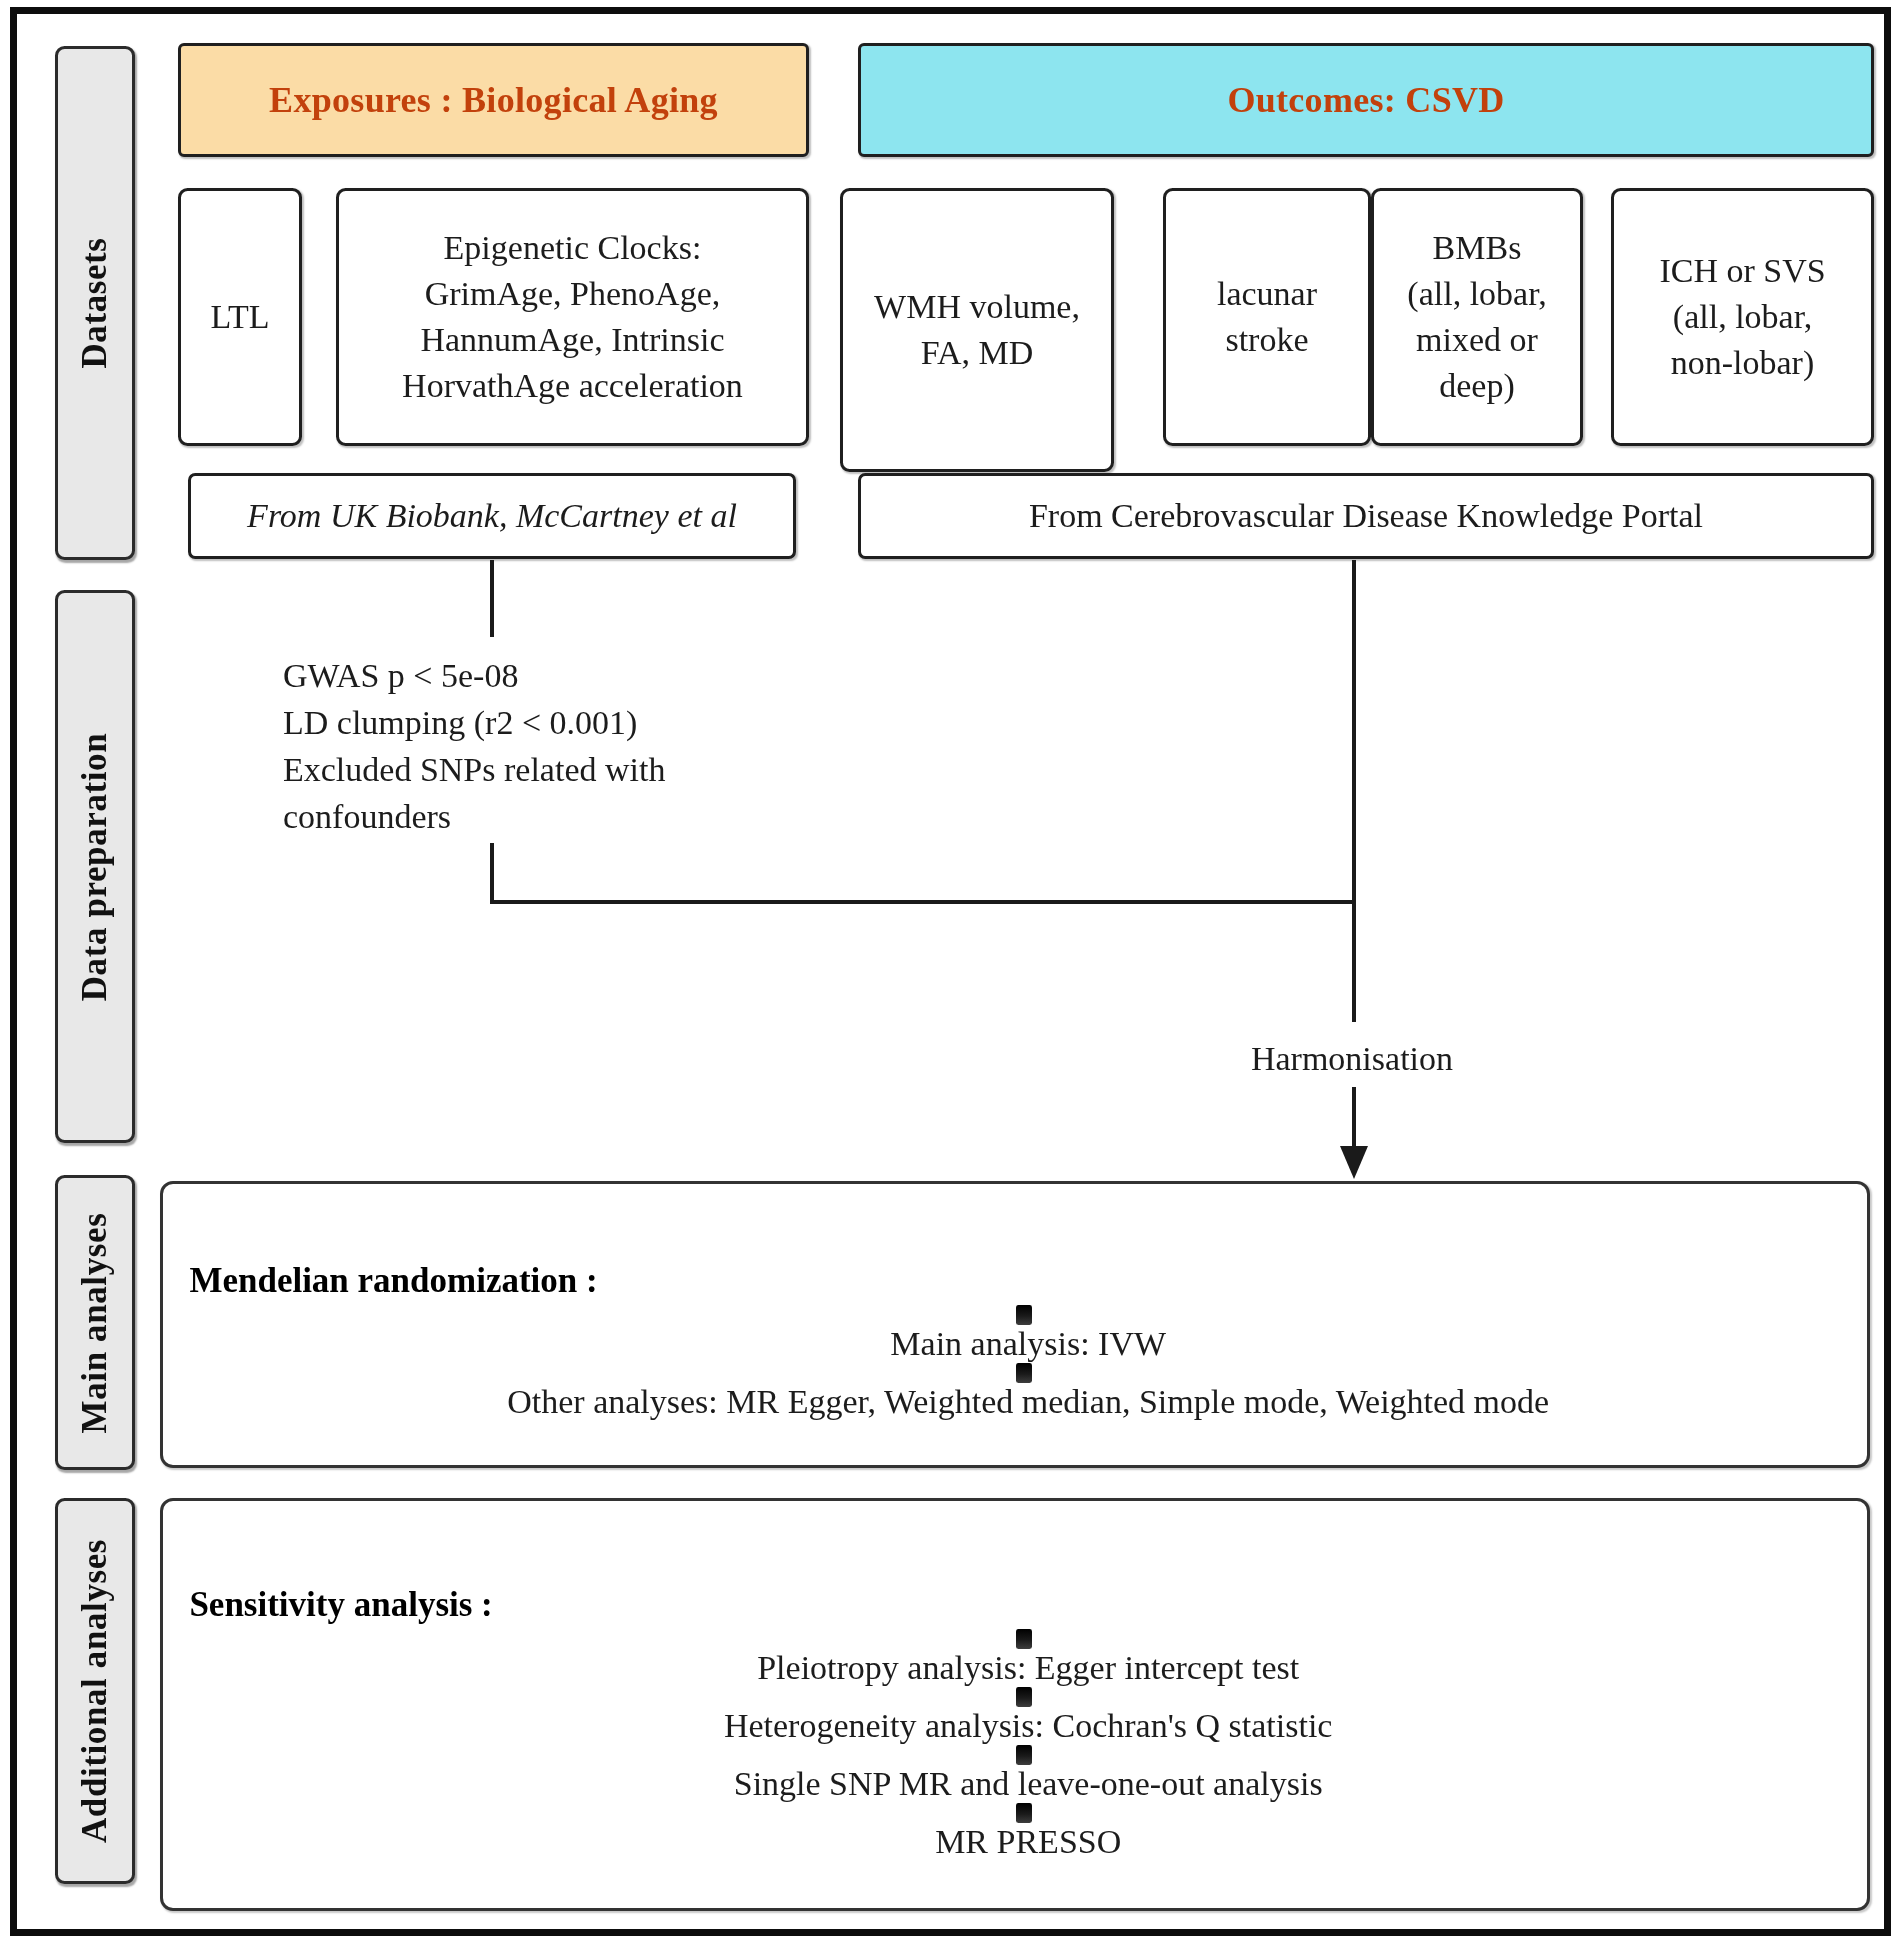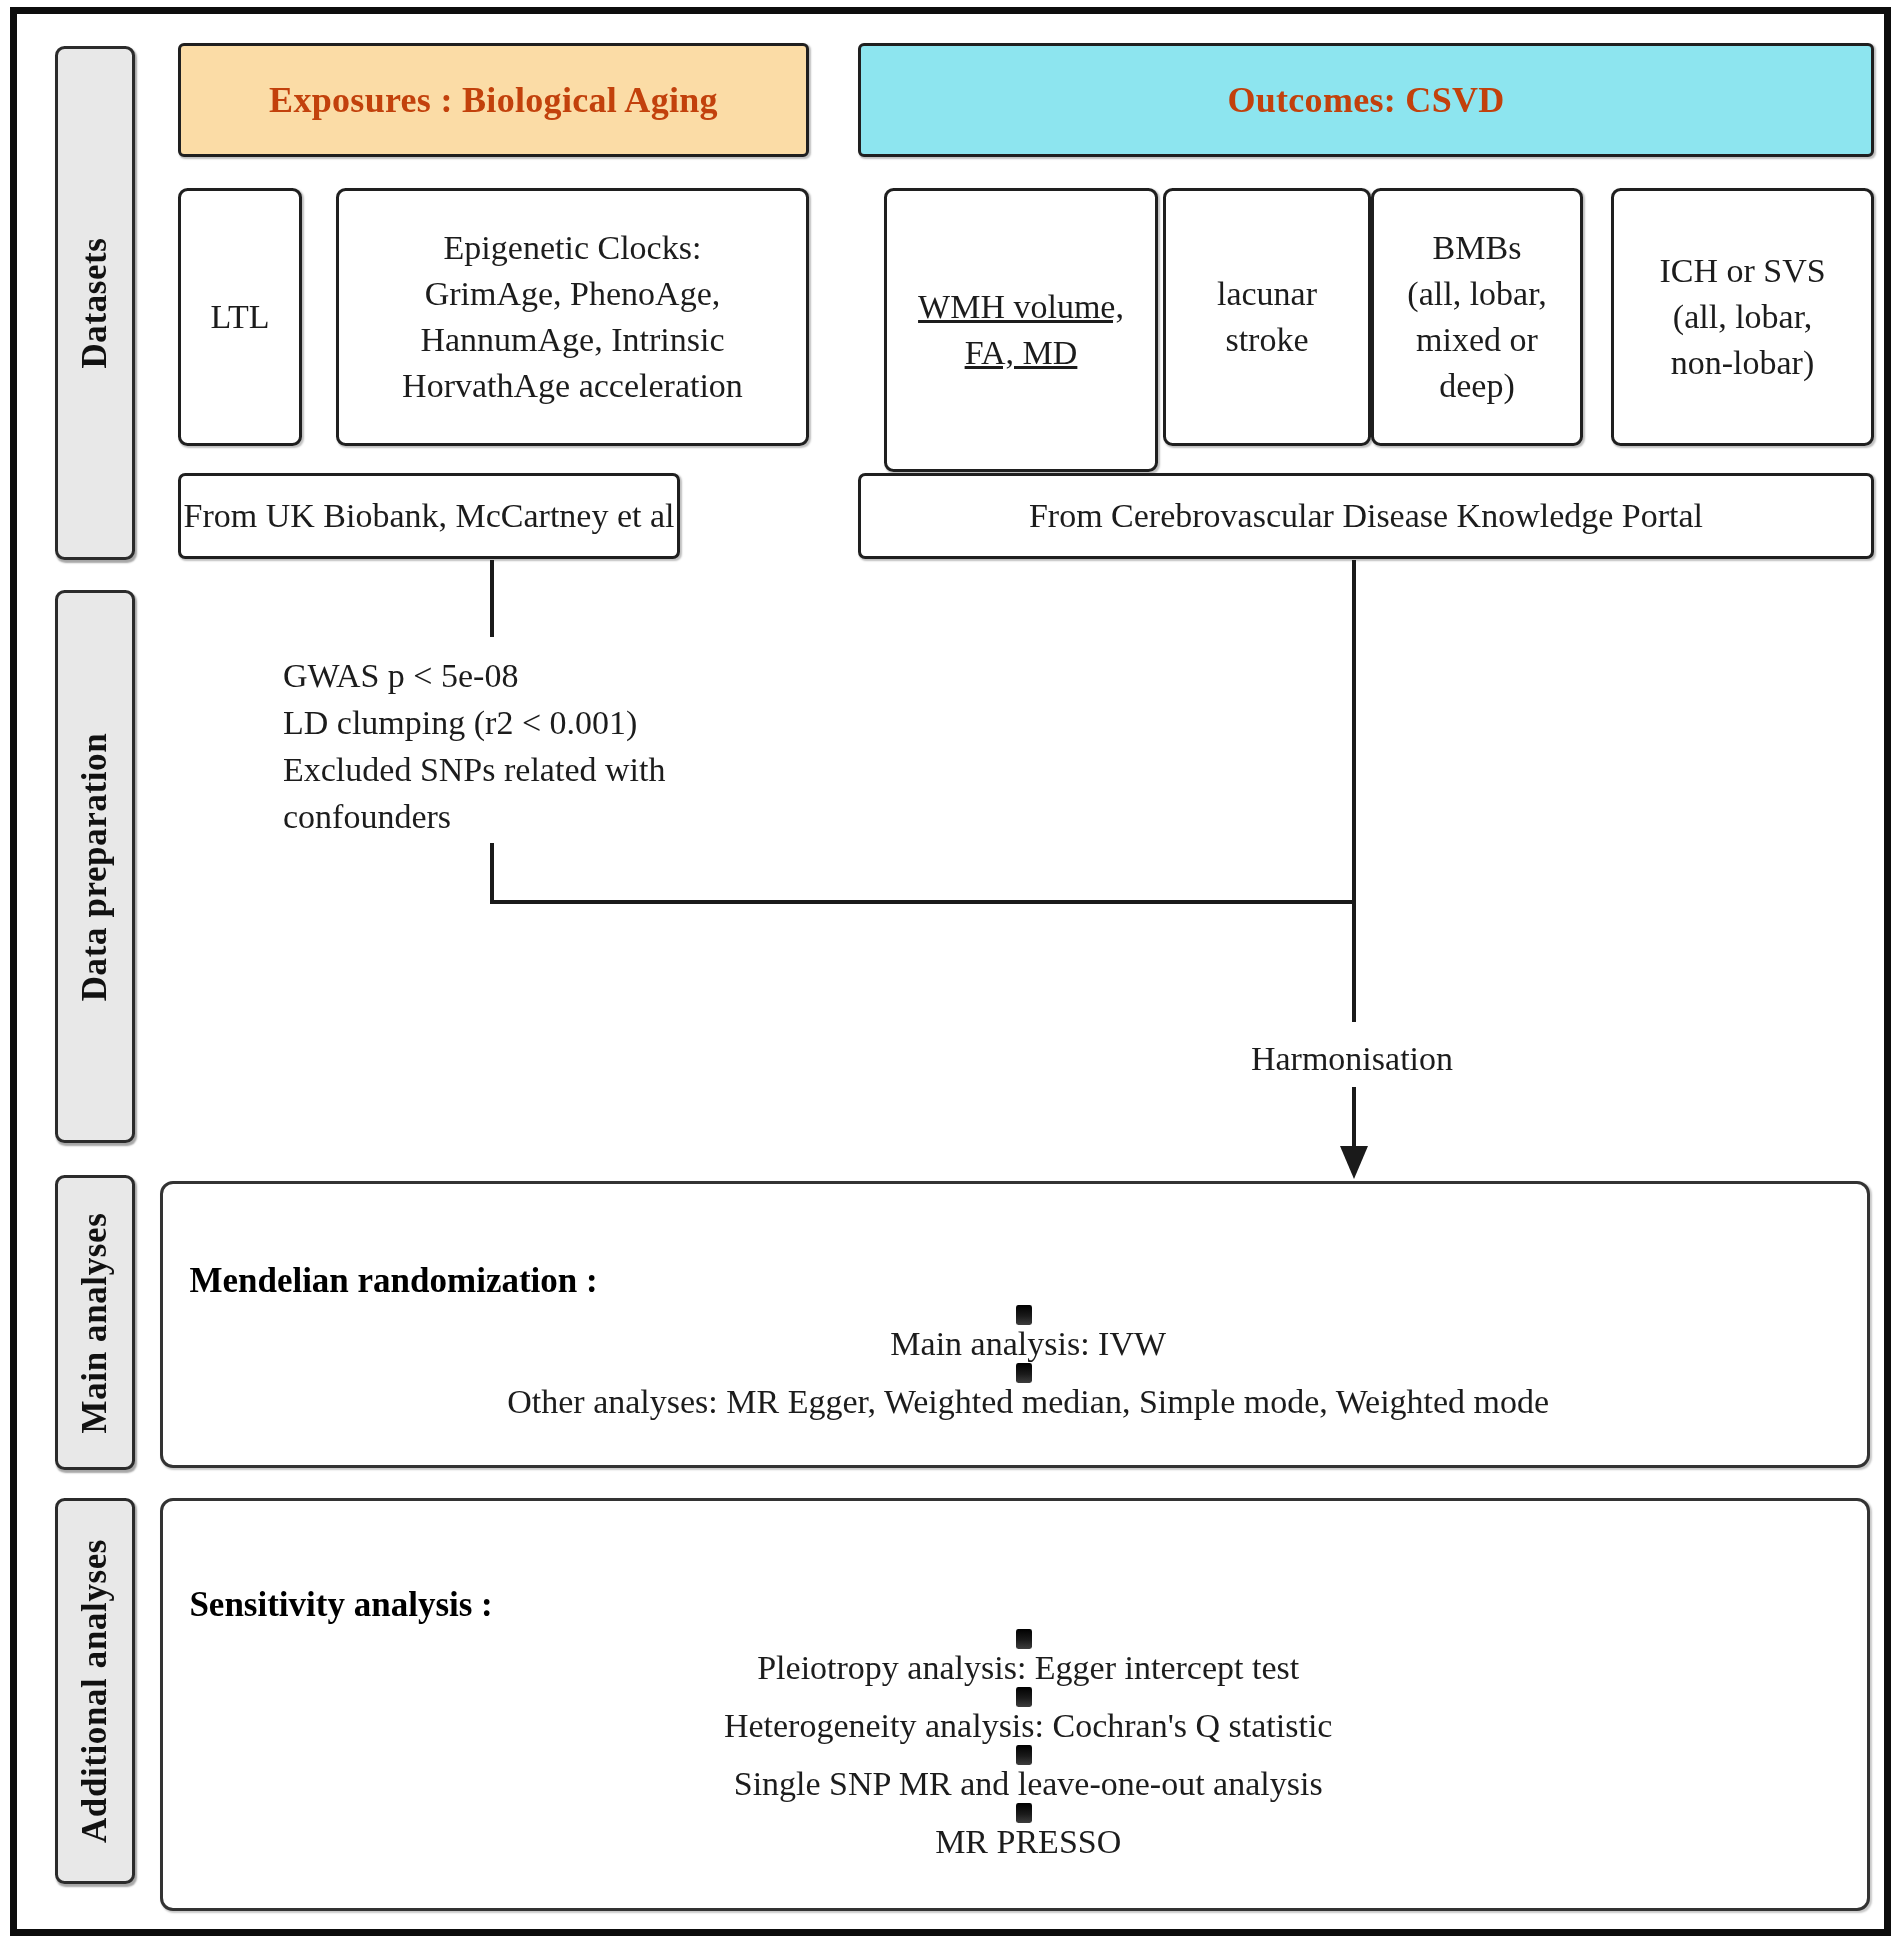--- a/index.html
+++ b/index.html
@@ -84,33 +84,33 @@
 
 <div class="box hdr" style="left:178px;top:43px;width:631px;height:114px;background:#fbdca6;">Exposures :  Biological Aging</div>
 <div class="box hdr" style="left:858px;top:43px;width:1016px;height:114px;background:#8de5ef;">Outcomes: CSVD</div>
 
 <div class="box" style="left:178px;top:188px;width:124px;height:258px;">LTL</div>
 <div class="box" style="left:336px;top:188px;width:473px;height:258px;">Epigenetic Clocks:
 GrimAge, PhenoAge,
 HannumAge, Intrinsic
 HorvathAge acceleration</div>
 
-<div class="box" style="left:884px;top:188px;width:274px;height:284px;text-decoration:underline;">WMH volume,
+<div class="box" style="left:840px;top:188px;width:274px;height:284px;">WMH volume,
 FA, MD</div>
 <div class="box" style="left:1163px;top:188px;width:208px;height:258px;">lacunar
 stroke</div>
 <div class="box" style="left:1371px;top:188px;width:212px;height:258px;">BMBs
 (all, lobar,
 mixed or
 deep)</div>
 <div class="box" style="left:1611px;top:188px;width:263px;height:258px;">ICH or SVS
 (all, lobar,
 non-lobar)</div>
 
-<div class="box src" style="left:178px;top:473px;width:502px;height:86px;">From UK Biobank, McCartney et al</div>
+<div class="box src" style="left:188px;top:473px;width:608px;height:86px;font-style:italic;">From UK Biobank, McCartney et al</div>
 <div class="box src" style="left:858px;top:473px;width:1016px;height:86px;">From Cerebrovascular Disease Knowledge Portal</div>
 
 <div class="vline" style="left:490px;top:560px;height:77px;"></div>
 <div class="vline" style="left:490px;top:843px;height:61px;"></div>
 <div class="hline" style="left:490px;top:900px;width:865px;"></div>
 <div class="vline" style="left:1352px;top:560px;height:462px;"></div>
 <div class="vline" style="left:1352px;top:1087px;height:63px;"></div>
 <div class="arrowhead" style="left:1340px;top:1146px;"></div>
 
 <div class="freetext" style="left:283px;top:652px;width:456px;">GWAS p &lt; 5e-08

